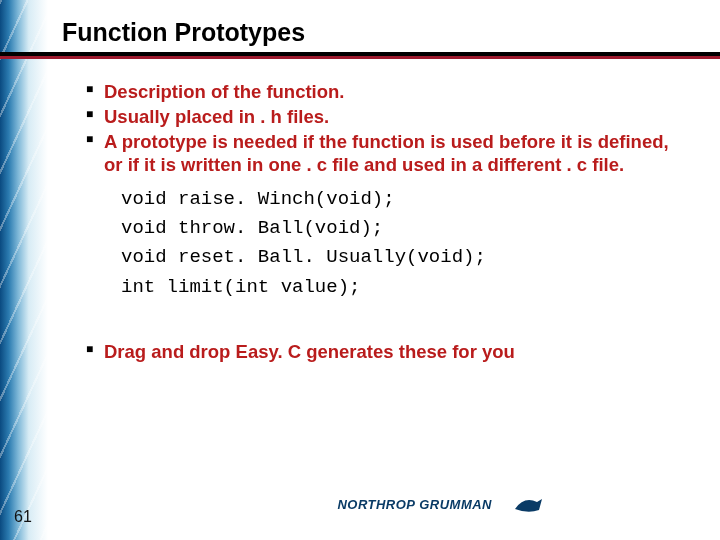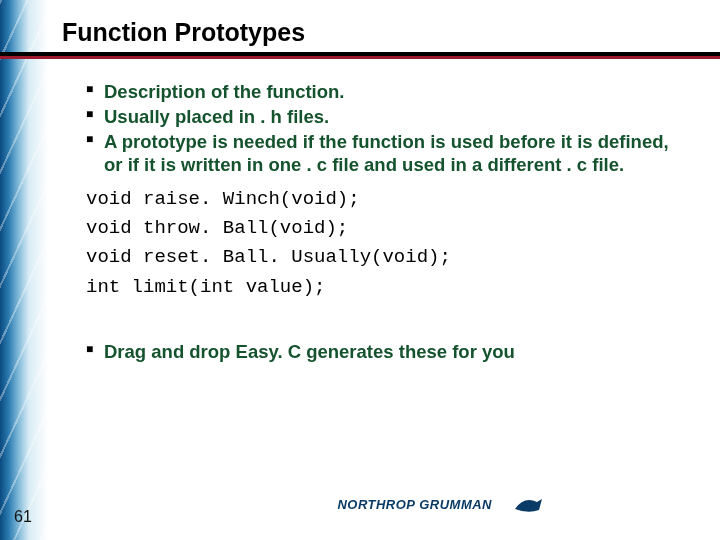--- a/index.html
+++ b/index.html
@@ -5,24 +5,24 @@
   * { margin: 0; padding: 0; box-sizing: border-box; }
   html, body { width: 720px; height: 540px; font-family: Arial, Helvetica, sans-serif; background: #fff; overflow: hidden; }
   .slide { position: relative; width: 572px; height: 540px; }
   .side-strip { position: absolute; left: 0; top: 0; width: 48px; height: 540px; background: linear-gradient(90deg, #0a4a80 0%, #2b7bb0 18%, #7fb8d8 38%, #d8ecf5 60%, #ffffff 100%); }
   .side-overlay { position: absolute; left: 0; top: 0; width: 48px; height: 540px; background: repeating-linear-gradient(115deg, rgba(255,255,255,0.35) 0px, rgba(255,255,255,0.35) 2px, rgba(255,255,255,0) 2px, rgba(255,255,255,0) 24px); }
   .title { position: absolute; left: 62px; top: 18px; font-size: 25px; font-weight: bold; color: #000; }
   .title-rule-dark { position: absolute; left: 0; top: 52px; width: 720px; height: 4px; background: #000; }
   .title-rule-red  { position: absolute; left: 0; top: 56px; width: 720px; height: 3px; background: #9e1b2f; }
   .content { position: absolute; left: 86px; top: 80px; width: 600px; }
   ul.bullets { list-style: none; }
-  ul.bullets > li { position: relative; padding-left: 18px; font-size: 18.5px; font-weight: bold; color: #14532d; line-height: 1.25; margin-bottom: 2px; }
+  ul.bullets > li { position: relative; padding-left: 18px; font-size: 18.5px; font-weight: bold; color: #b91c1c; line-height: 1.25; margin-bottom: 2px; }
   ul.bullets > li::before { content: "■"; position: absolute; left: 0; top: 2px; font-size: 12px; color: #000; }
   .code-block { margin-top: 8px; }
-  .code-line { font-family: "Courier New", Courier, monospace; font-size: 19px; color: #000; line-height: 1.55; white-space: pre; }
+  .code-line { font-family: "Courier New", Courier, monospace; font-size: 19px; color: #000; line-height: 1.55; white-space: pre; margin-left: 35px; }
   .second-list { margin-top: 38px; }
   .page-num { position: absolute; left: 14px; bottom: 14px; font-size: 16px; color: #111; }
   .logo { position: absolute; right: 30px; bottom: 28px; display: flex; align-items: center; gap: 22px; }
   .logo-text { font-family: Arial, sans-serif; font-size: 13px; font-weight: 900; font-style: italic; letter-spacing: 0.5px; color: #0a3b66; white-space: nowrap; }
   .logo-mark { width: 28px; height: 14px; }
 </style>
 </head>
 <body>
 
 <div class="slide">

